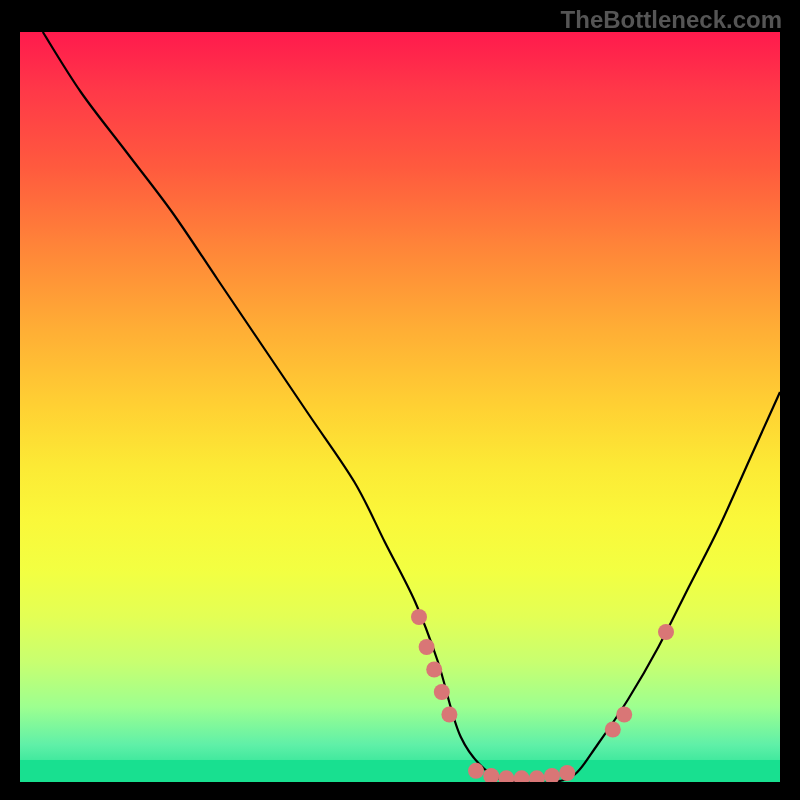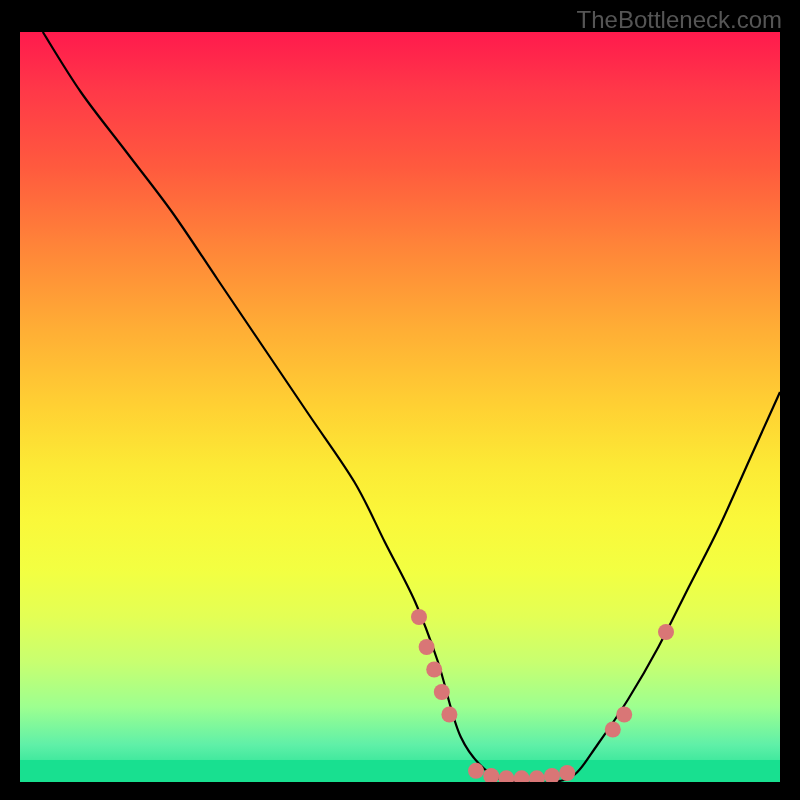--- a/index.html
+++ b/index.html
@@ -10,21 +10,21 @@
     position: relative;
     overflow: hidden;
     font-family: Arial, sans-serif;
   }
   .watermark {
     position: absolute;
     top: 6px;
     right: 18px;
     color: #555;
     font-size: 24px;
-    font-weight: 400;
+    font-weight: 700;
     z-index: 10;
   }
   .plot-area {
     position: absolute;
     left: 20px;
     top: 32px;
     width: 760px;
     height: 750px;
   }
   .gradient-bg {

